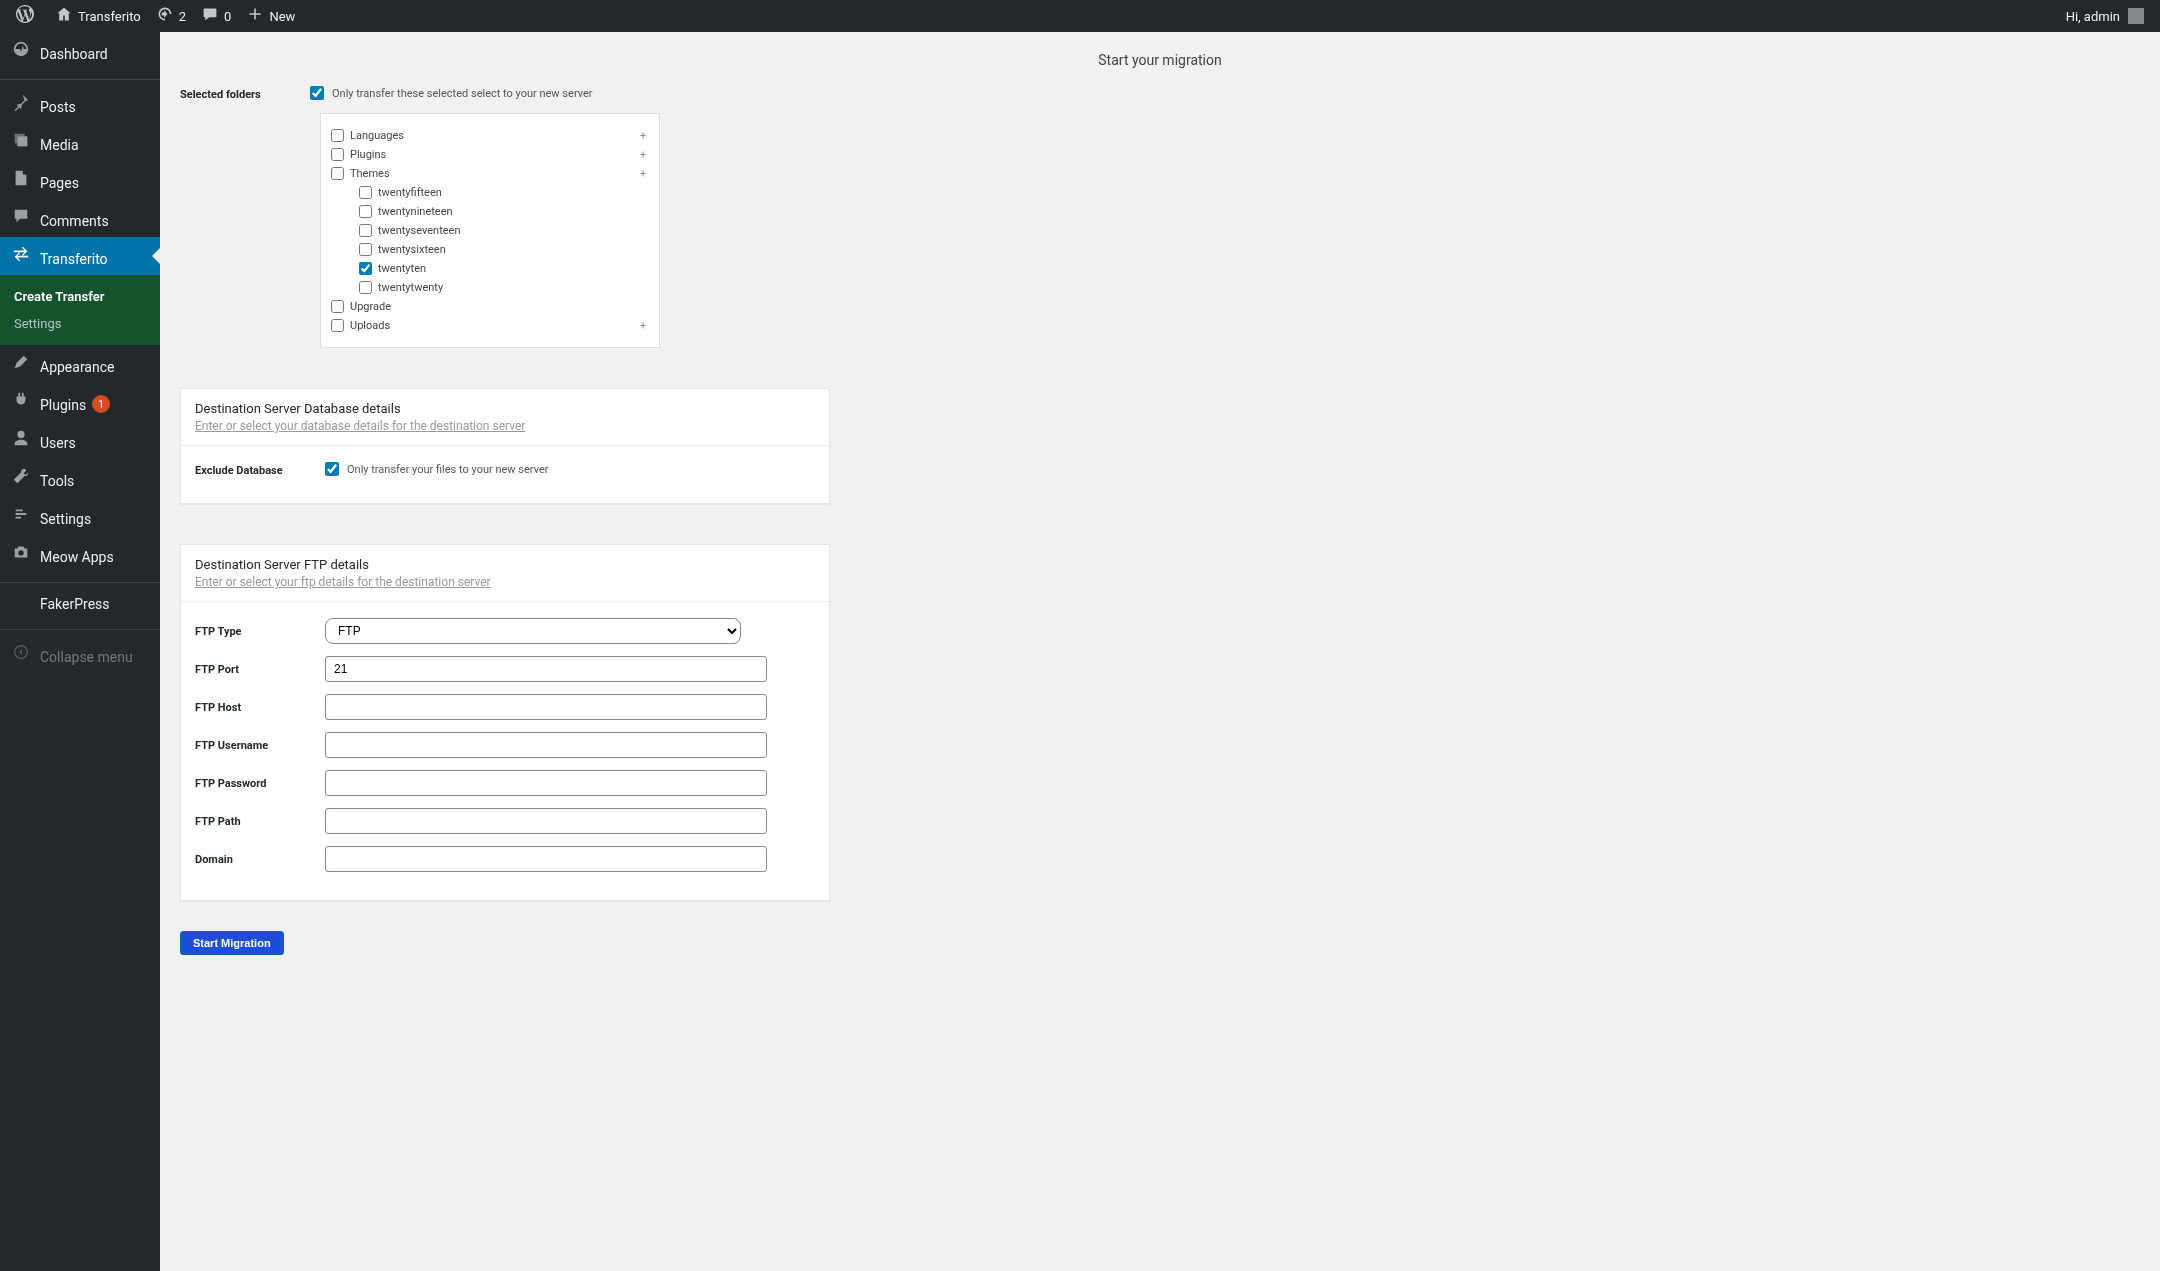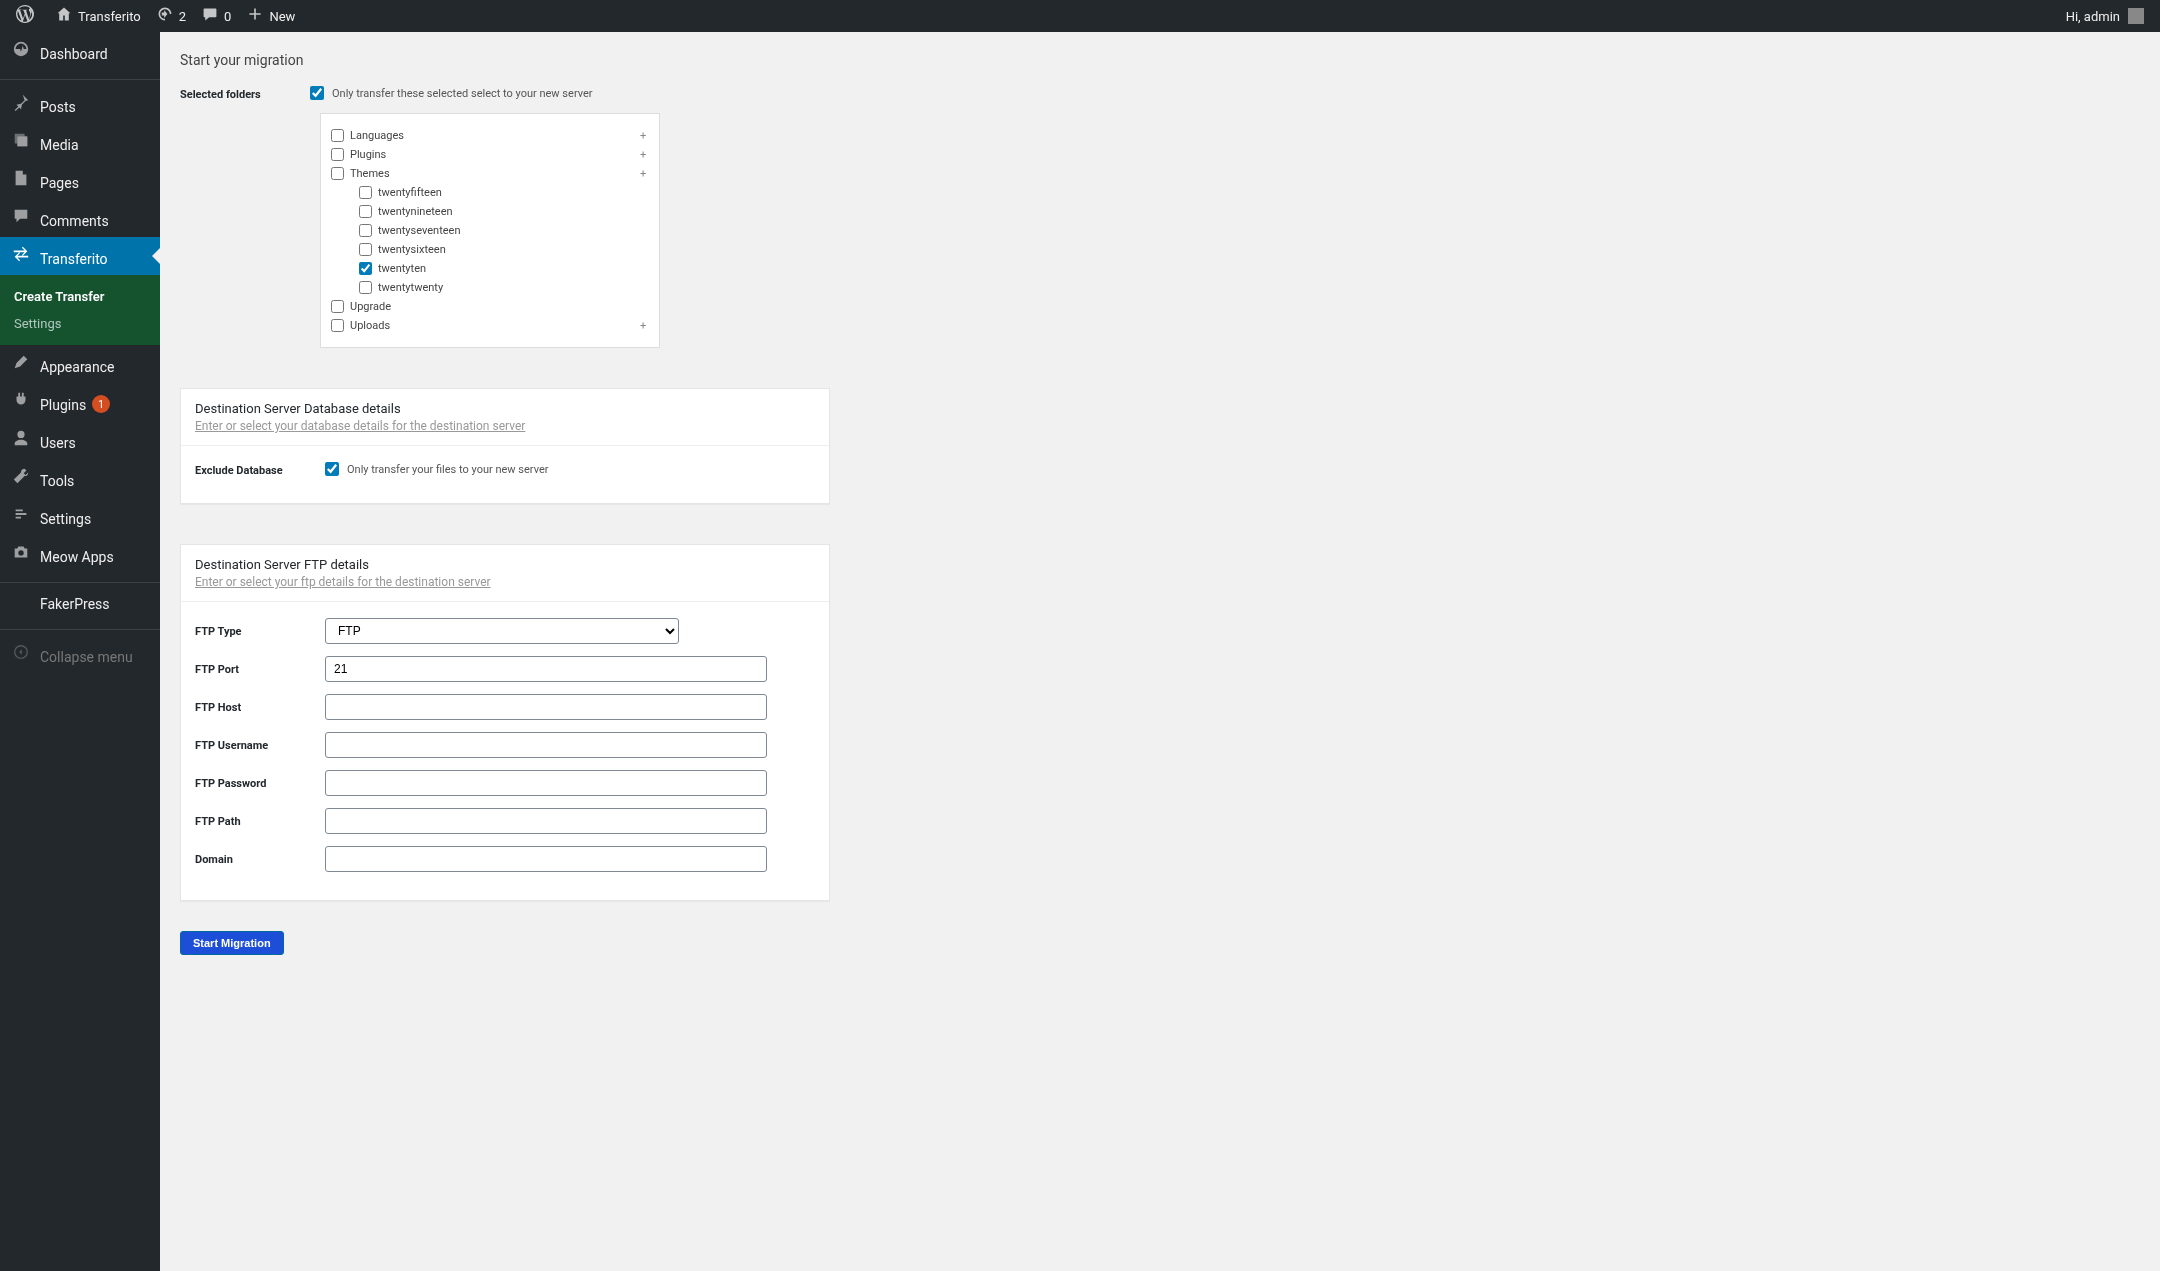--- a/index.html
+++ b/index.html
@@ -86,20 +86,21 @@
 
 
 .content {
   margin-left: 160px; margin-top: 32px;
   padding: 10px 20px 40px 20px;
 }
 .section-title {
   font-size: 14px; color: #444;
   margin: 10px 0 18px 0;
   font-weight: normal;
+  text-align: center;
 }
 .form-row {
   display: flex; align-items: flex-start;
   margin-bottom: 10px;
 }
 .form-row .label {
   width: 130px;
   font-size: 11px;
   font-weight: 700;
   color: #23282d;
@@ -169,21 +170,21 @@
   font-size: 11px; font-weight: 700; color: #23282d;
 }
 .ftp-row select, .ftp-row input[type="text"], .ftp-row input[type="password"] {
   border: 1px solid #7e8993;
   border-radius: 3px;
   padding: 3px 8px;
   font-size: 12px;
   height: 26px;
   background: #fff;
 }
-.ftp-row select { width: 354px; }
+.ftp-row select { width: 416px; border-radius: 8px; }
 .ftp-row input[type="text"], .ftp-row input[type="password"] { width: 442px; }
 
 .button-primary {
   background: #1d4ed8;
   border: 1px solid #006a9e;
   color: #fff;
   padding: 5px 12px;
   font-size: 11px;
   border-radius: 3px;
   cursor: pointer;

